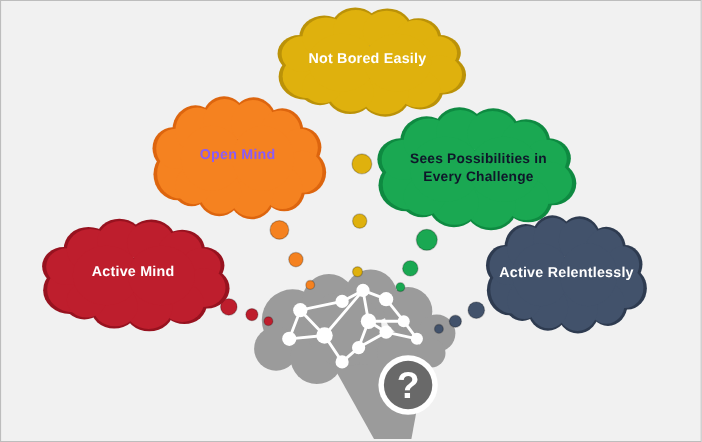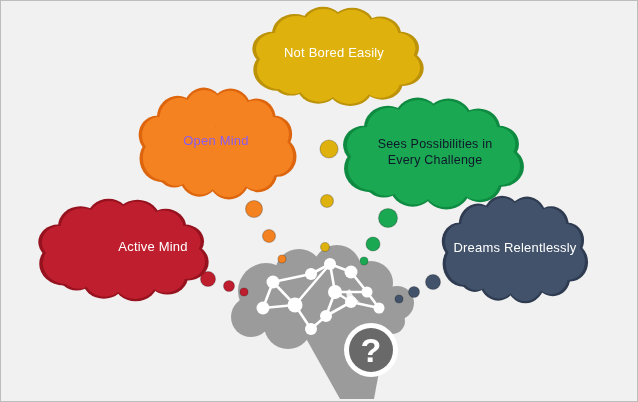--- a/index.html
+++ b/index.html
@@ -16,21 +16,21 @@
     overflow: hidden;
   }
   .scene-svg {
     position: absolute;
     inset: 0;
   }
   .cloud-label {
     position: absolute;
     transform: translate(-50%, -50%);
     font-size: 13px;
-    font-weight: 400;
+    font-weight: 700;
     letter-spacing: 0.2px;
     white-space: nowrap;
     text-align: center;
     line-height: 1.25;
   }
   .cloud-label.wrap {
     white-space: normal;
     width: 126px;
     font-size: 12.5px;
   }
@@ -202,16 +202,16 @@
       </g>
     </g>
   </svg>
 
   <div class="cloud-label" style="left: 333px; top: 52px; color: rgb(255, 255, 255);">Not Bored Easily</div>
 
   <div class="cloud-label" style="left: 215px; top: 140px; color: #8b5cf6;">Open Mind</div>
 
   <div class="cloud-label wrap" style="left: 434px; top: 152px; color: #0f172a;">Sees Possibilities in Every Challenge</div>
 
-  <div class="cloud-label" style="left: 120px; top: 246px; color: rgb(255, 255, 255); margin-left: 32px;">Active Mind</div>
-
-  <div class="cloud-label" style="left: 514px; top: 247px; color: rgb(255, 255, 255);">Dreams Relentlessly</div>
+  <div class="cloud-label" style="left: 120px; top: 246px; color: rgb(255, 255, 255);">Active Mind</div>
+
+  <div class="cloud-label" style="left: 514px; top: 247px; color: rgb(255, 255, 255);">Active Relentlessly</div>
 </div>
 
 </body></html>

